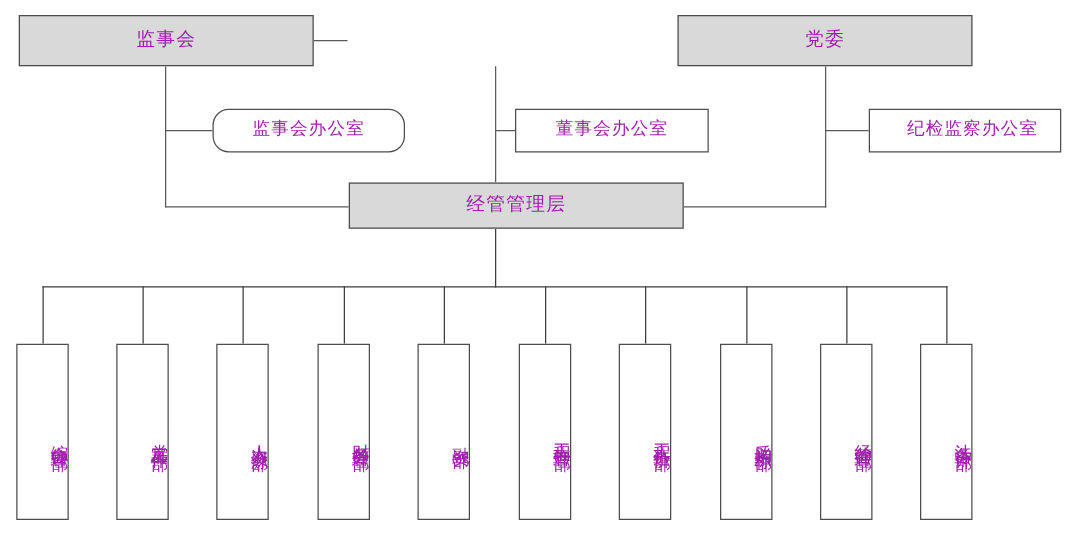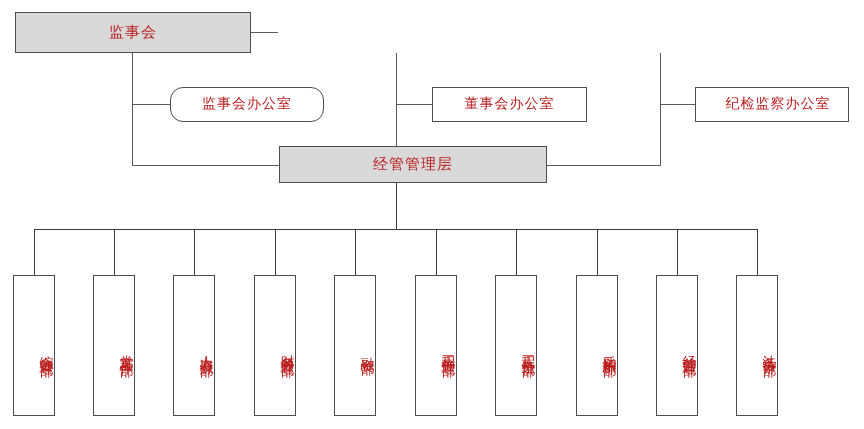--- a/index.html
+++ b/index.html
@@ -18,21 +18,21 @@
 
   
   .node {
     position: absolute;
     box-sizing: border-box;
     border: 1px solid #4d4d4d;
     display: flex;
     align-items: center;
     justify-content: center;
     text-align: center;
-    color: #b91c1c;
+    color: #a21caf;
     font-size: 15px;
     line-height: 1.15;
     letter-spacing: 1px;
     z-index: 3;
   }
   .node.filled {
     background: #d9d9d9;
   }
   .node.plain {
     background: #ffffff;
@@ -47,21 +47,21 @@
   #node-board-of-directors { left: 278px; width: 235px; }
   #node-party-committee   { left: 542px; width: 236px; }
 
   
   .lvl2 {
     top: 87px;
     height: 35px;
     font-size: 14px;
   }
   #node-supervisory-office { left: 170px; width: 154px; border-radius: 13px; }
-  #node-board-office       { left: 432px; width: 155px; }
+  #node-board-office       { left: 412px; width: 155px; }
   #node-discipline-office  { left: 695px; width: 154px; padding-left: 12px; }
 
   
   #node-management-layer {
     top: 146px;
     left: 279px;
     width: 268px;
     height: 37px;
   }
 
@@ -123,20 +123,21 @@
   <div class="ln v thick" style="left:355px; top:229px; height:46px;"></div>
   <div class="ln v thick" style="left:436px; top:229px; height:46px;"></div>
   <div class="ln v thick" style="left:516px; top:229px; height:46px;"></div>
   <div class="ln v thick" style="left:597px; top:229px; height:46px;"></div>
   <div class="ln v thick" style="left:677px; top:229px; height:46px;"></div>
   <div class="ln v thick" style="left:757px; top:229px; height:46px;"></div>
 
   <div class="node filled lvl1" id="node-supervisory-board">监事会</div>
 
 
+  <div class="node filled lvl1" id="node-party-committee">党委</div>
 
   <div class="node plain lvl2" id="node-supervisory-office">监事会办公室</div>
 
   <div class="node plain lvl2" id="node-board-office">董事会办公室</div>
 
   <div class="node plain lvl2" id="node-discipline-office">纪检监察办公室</div>
 
   <div class="node filled" id="node-management-layer">经管管理层</div>
 
   <div class="node plain dept" style="left:13px;">综合管理部</div>

